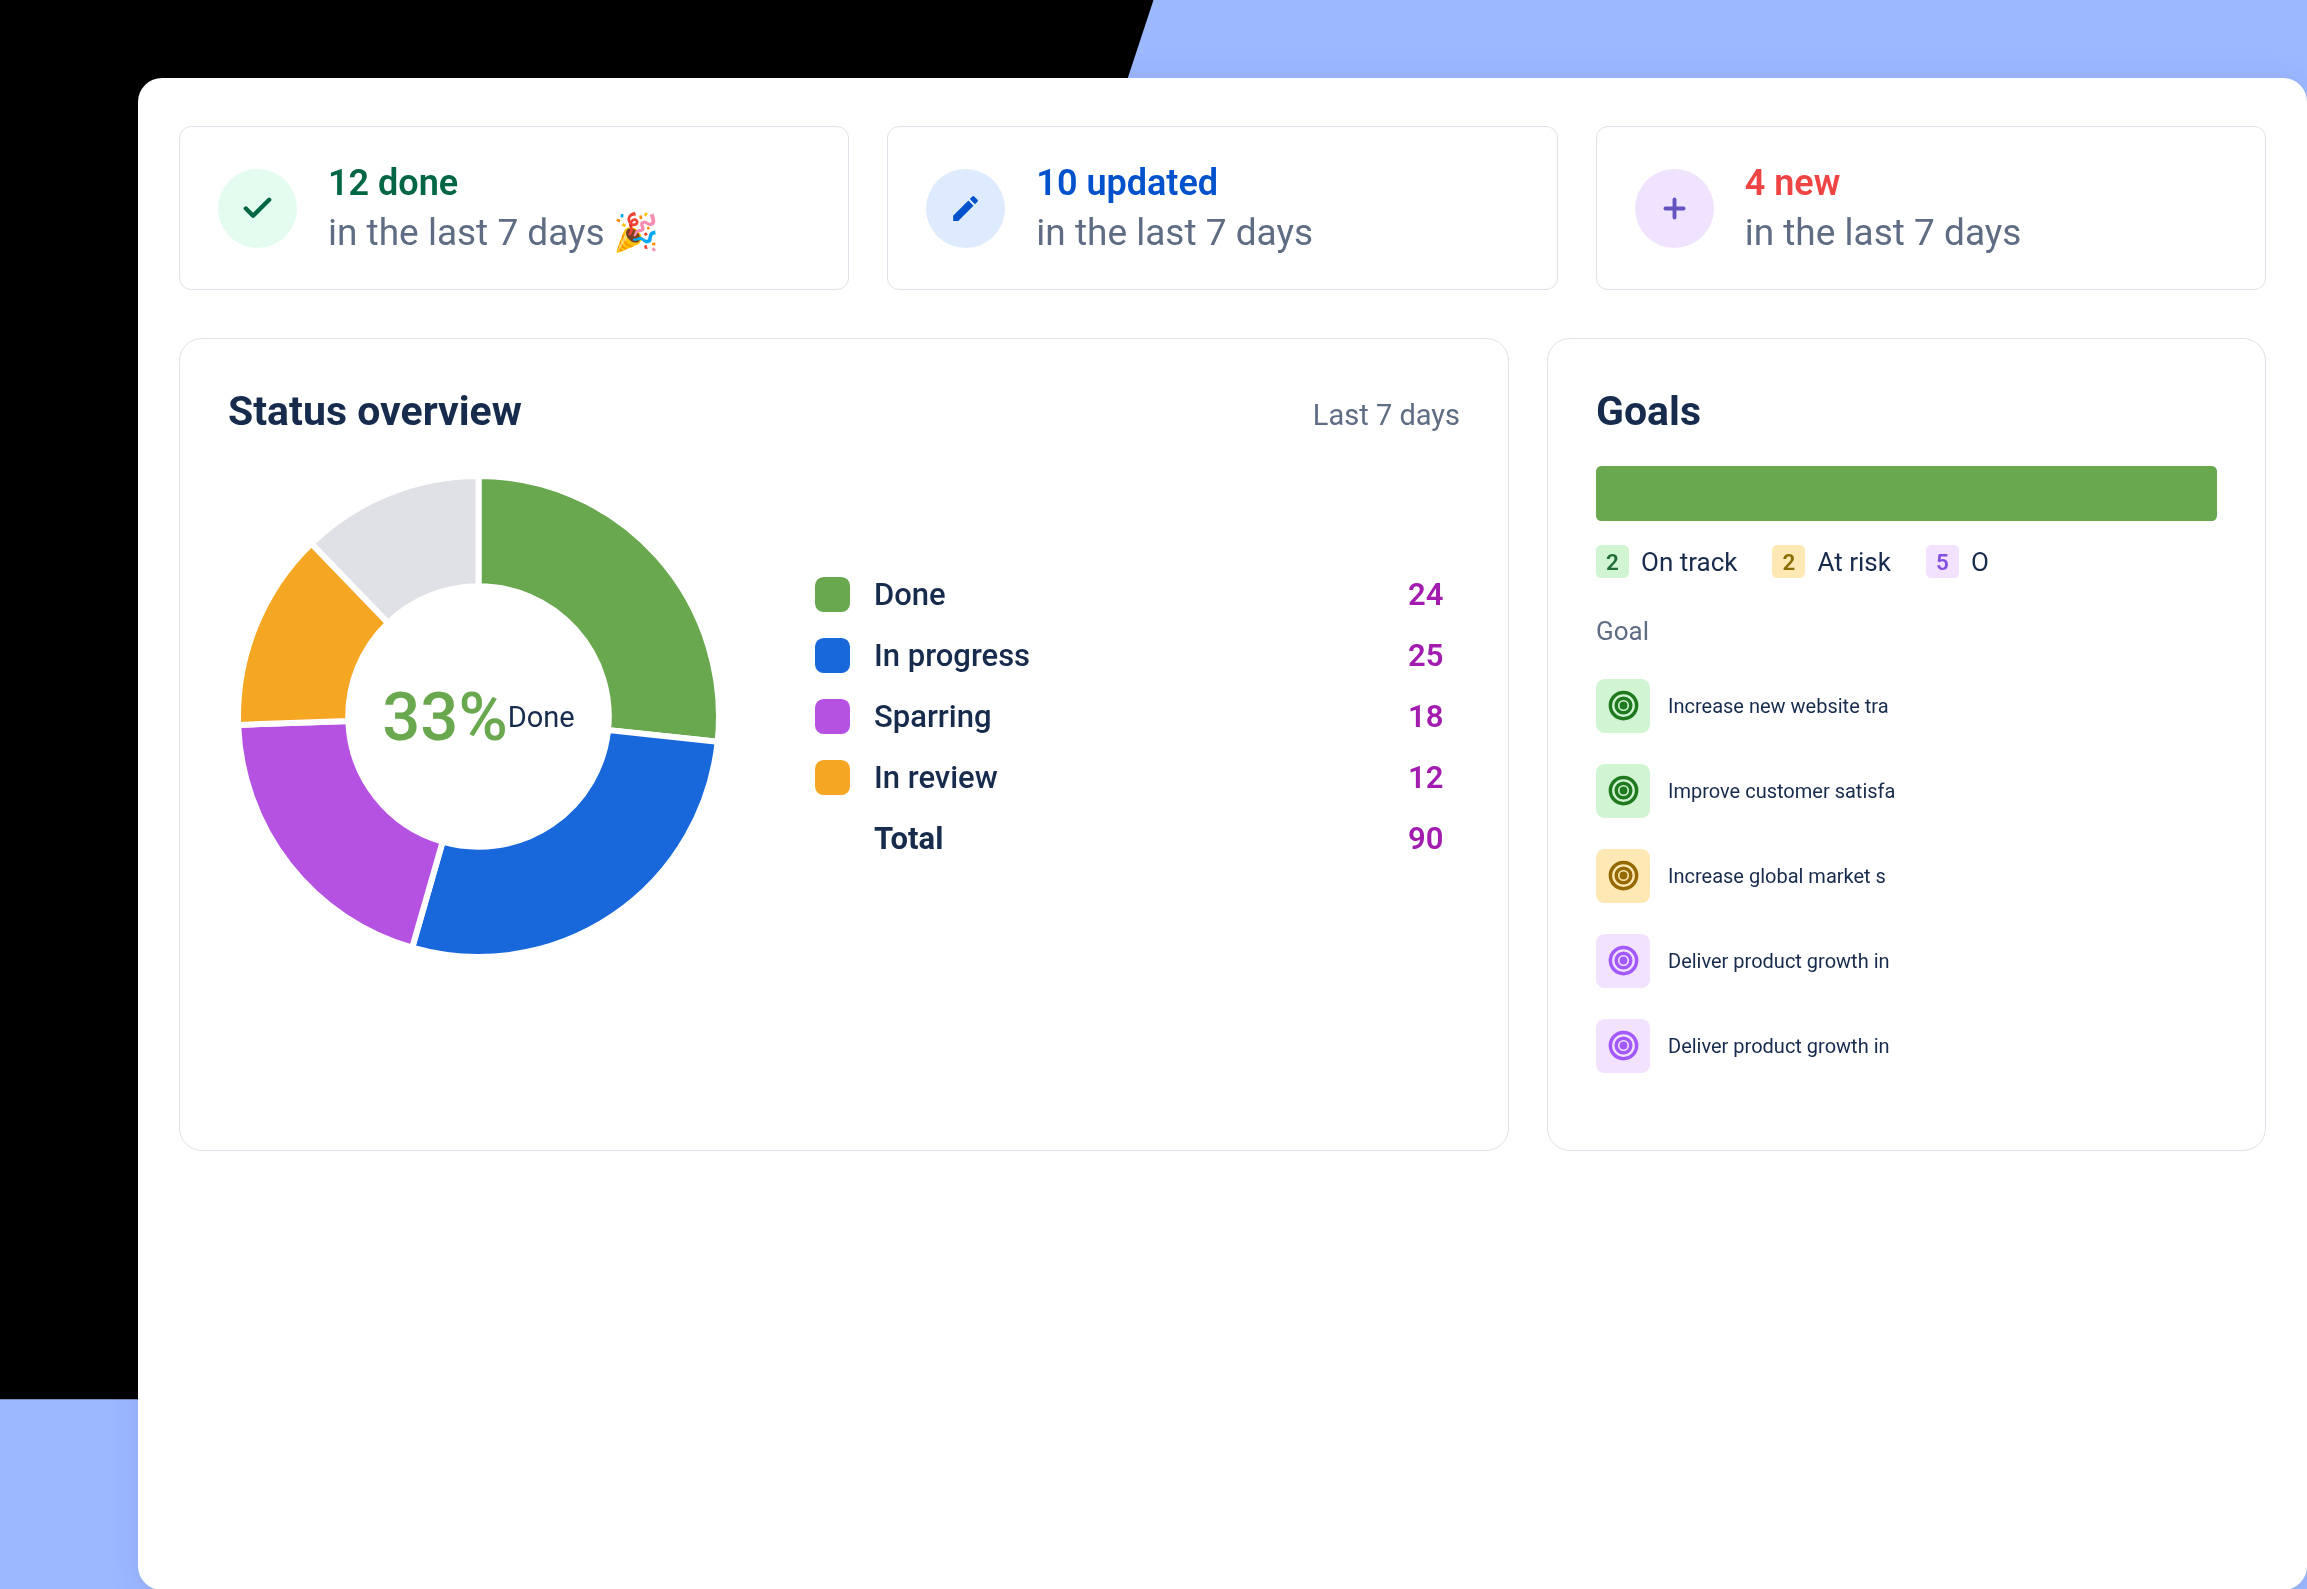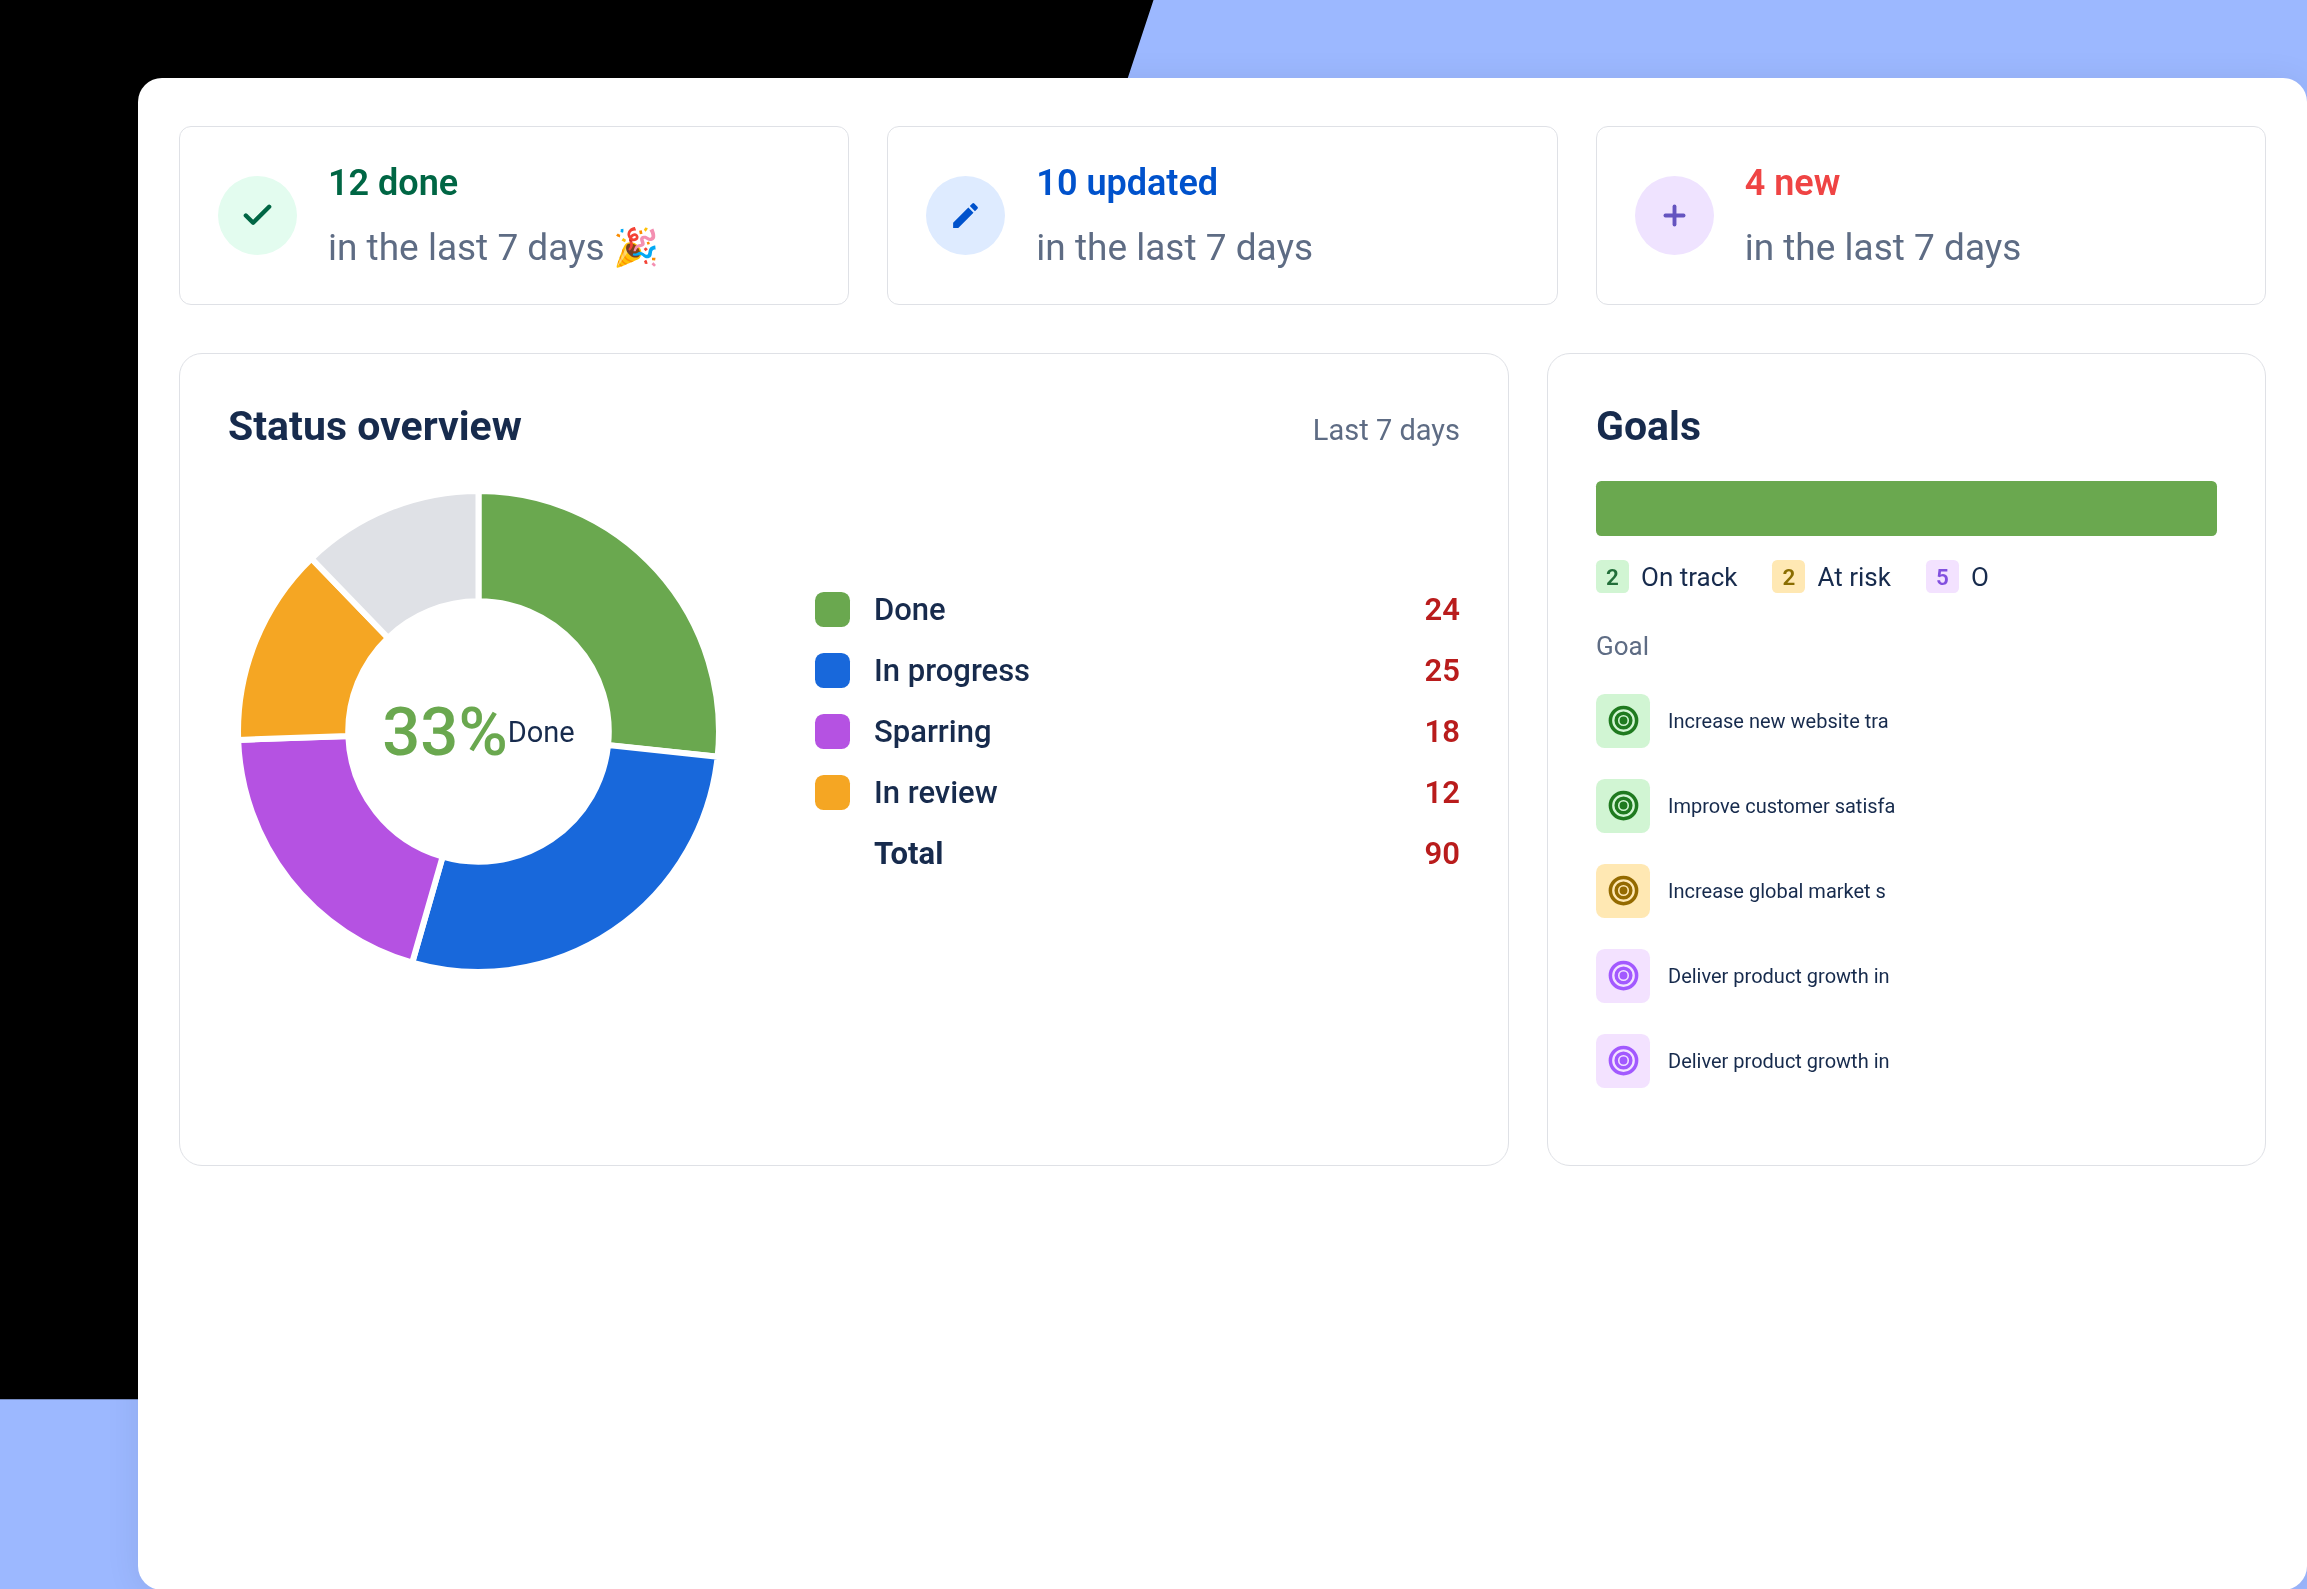--- a/index.html
+++ b/index.html
@@ -52,21 +52,21 @@
     height: 79px;
     border-radius: 50%;
     display: flex;
     align-items: center;
     justify-content: center;
     flex-shrink: 0;
   }
   .icon-green { background:#e3fcef; color:#006644; }
   .icon-blue  { background:#deebff; color:#0052cc; }
   .icon-purple{ background:#efe3ff; color:#6554c0; }
-  .stat-title { font-size: 36px; font-weight: 600; margin-bottom: 22px; }
+  .stat-title { font-size: 36px; font-weight: 600; margin-bottom: 7px; }
   .t-green  { color:#006644; }
   .t-blue   { color:#0052cc; }
   .t-purple { color:#ef4444; }
   .stat-sub { font-size: 37px; color:#5e6c84; }
   .content-row {
     display: flex;
     gap: 38px;
     margin-top: 48px;
   }
   .card {
@@ -101,21 +101,21 @@
     padding: 12px 0;
     font-size: 31px;
   }
   .swatch {
     width: 35px; height: 35px;
     border-radius: 8.6px;
     margin-right: 24px;
     flex-shrink:0;
   }
   .legend-label { color:#172b4d; flex:1; font-weight:500; }
-  .legend-val   { color:#b91c1c; font-weight:600; min-width:52px; text-align:right; }
+  .legend-val   { color:#a21caf; font-weight:600; min-width:52px; text-align:left; }
   .legend-total .legend-label { font-weight:700; }
   .legend-total .swatch { visibility:hidden; }
   .progress-bar {
     height: 55px;
     background:#6aa84f;
     border-radius: 5.2px;
     margin-bottom: 24px;
   }
   .goal-summary { display:flex; gap: 35px; margin-bottom: 38px; font-size: 26px; color:#172b4d; }
   .goal-summary div { display:flex; align-items:center; gap:12px; }

